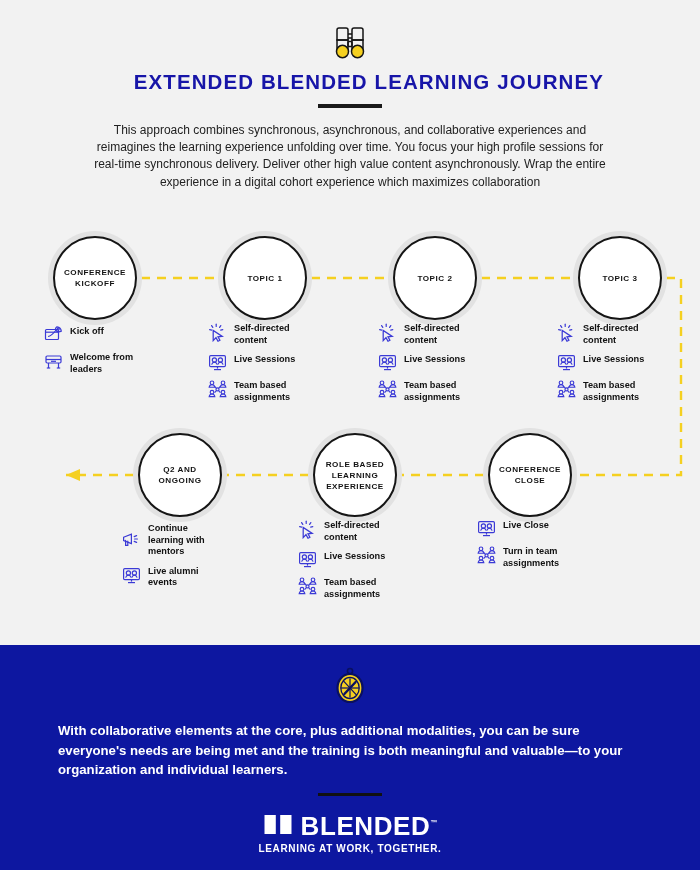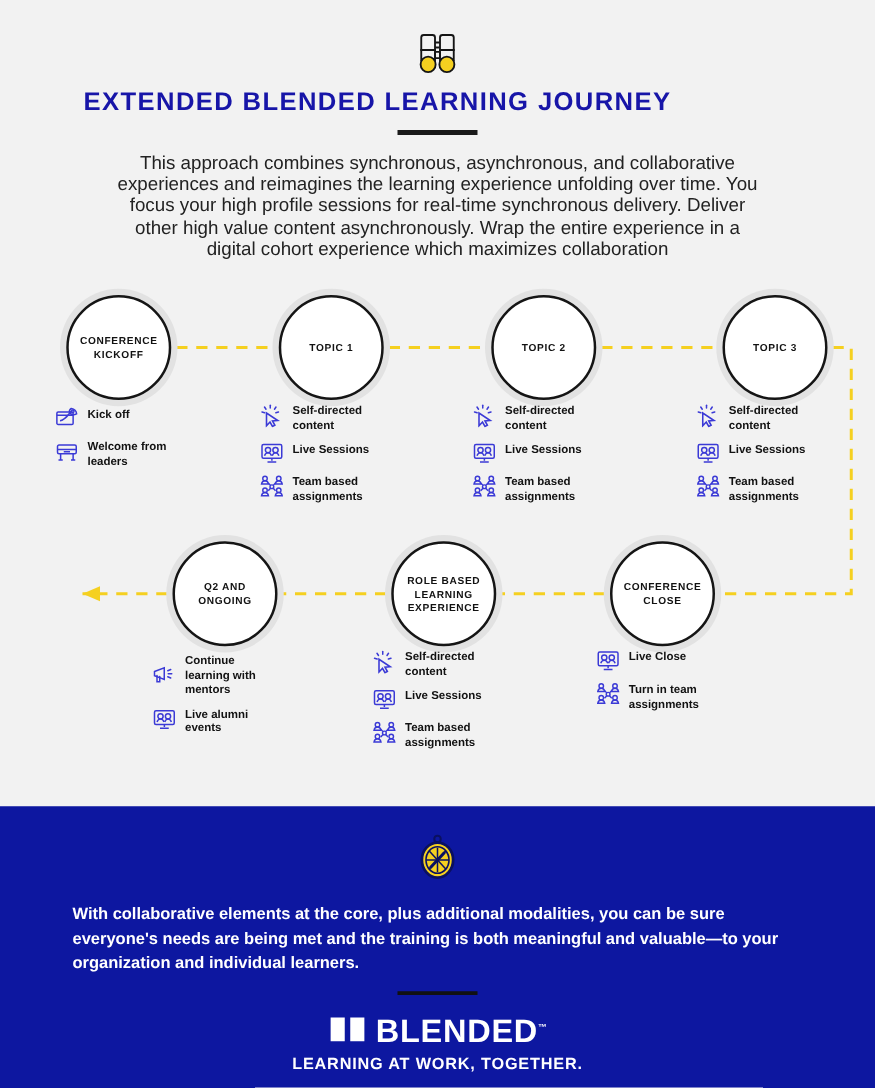--- a/index.html
+++ b/index.html
@@ -11,32 +11,32 @@
     position:relative;
   }
 
   
   #top-section { position:absolute; left:0; top:0; width:700px; height:645px; background:#f2f2f2; }
 
   #binoculars { position:absolute; left:331px; top:22px; width:38px; height:40px; }
 
   #page-title {
     position:absolute; left:0; top:70px; width:604px;
-    text-align:center;
+    text-align:right;
     font-size:20.5px; font-weight:bold; letter-spacing:1.1px;
     color:#1715a8;
   }
   #title-rule {
     position:absolute; left:318px; top:104px; width:64px; height:4px;
     background:#1a1a1a;
   }
   #intro-paragraph {
     position:absolute; left:88px; top:122px; width:524px;
     text-align:center;
-    font-size:15px; line-height:17.2px; color:#222;
+    font-size:12px; line-height:17.2px; color:#222;
   }
 
   
   #flow { position:absolute; left:0; top:0; width:700px; height:588px; }
   #flow-lines { position:absolute; left:0; top:0; width:700px; height:645px; }
 
   .node { position:absolute; }
   .node-circle {
     position:absolute;
     width:84px; height:84px; border-radius:50%;
@@ -80,21 +80,21 @@
   #logo { position:absolute; left:0; top:166px; width:700px; text-align:center; }
   #logo-row { display:inline-flex; align-items:center; }
   #logo-mark { width:30px; height:23px; margin-right:8px; }
   #logo-wordmark {
     font-size:26px; font-weight:bold; letter-spacing:0.6px;
     color:#fff; line-height:24px; position:relative;
   }
   #logo-tm { font-size:7px; vertical-align:super; letter-spacing:0; }
   #logo-tagline {
     margin-top:3px; 
-    font-size:13px; font-weight:bold; letter-spacing:0.65px; color:#fff;
+    font-size:10px; font-weight:bold; letter-spacing:0.65px; color:#fff;
   }
 </style>
 </head>
 <body>
 
 <div id="top-section">
 
   <div id="binoculars">
     <svg viewBox="0 0 38 40" width="38" height="40">
       <g fill="none" stroke="#151515" stroke-width="1.5">

